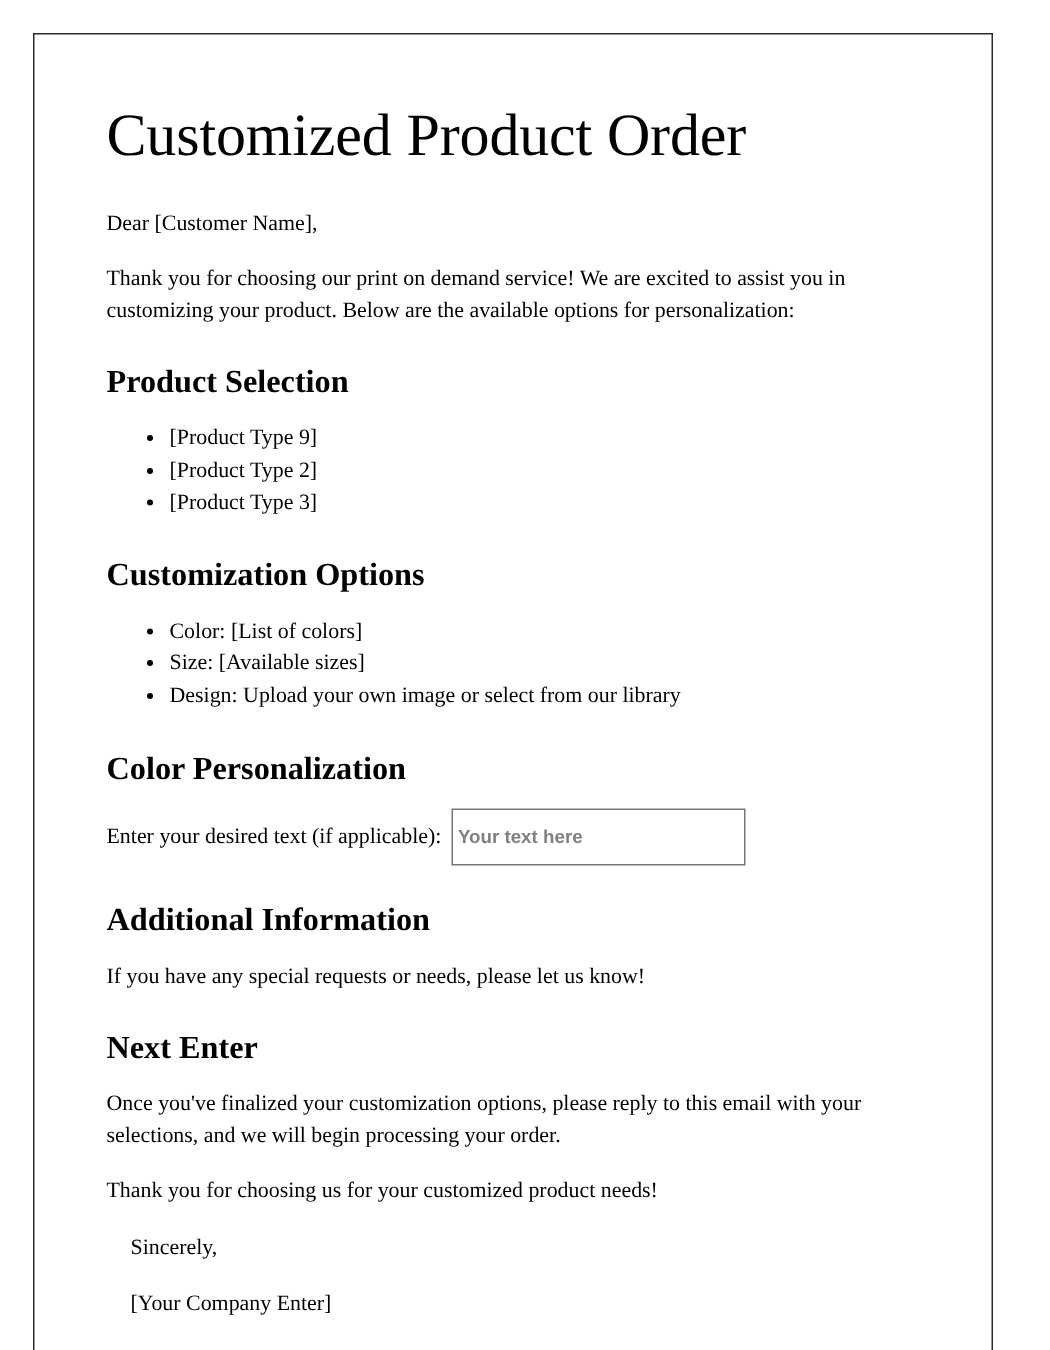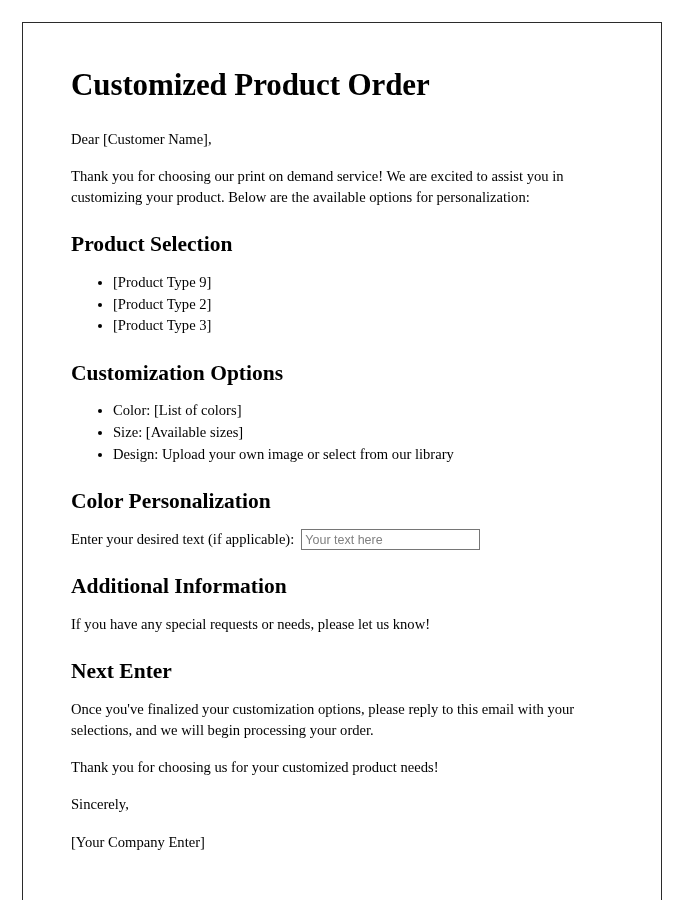--- a/index.html
+++ b/index.html
@@ -29,22 +29,22 @@
   }
 
   .content {
     position: absolute;
     left: 48px;
     top: 44px;
     width: 556px;            
   }
 
   h1.doc-title {
-    font-size: 31px;
-    font-weight: bold;
+    font-size: 40px;
+    font-weight: normal;
     line-height: 1.15;
     margin: 0 0 26px 0;
     letter-spacing: -0.1px;
   }
 
   h2.section-title {
     font-size: 21.5px;
     font-weight: bold;
     line-height: 1.2;
     margin: 24px 0 14px 0;
@@ -73,43 +73,44 @@
     align-items: center;
     margin: 0 0 16px 0;
   }
   .field-label {
     font-size: 14.6px;
     line-height: 1.45;
     margin-right: 7px;
     white-space: nowrap;
   }
   input.text-input {
-    width: 179px;
+    width: 196px;
     height: 21px;
     box-sizing: border-box;
     border: 1px solid #767676;
     border-radius: 0;
-    padding: 1px 3px;
+    padding: 18px 3px;
     font-family: "Liberation Sans", "DejaVu Sans", sans-serif;
     font-size: 12.5px;
     color: #000000;
     background: #ffffff;
     outline: none;
+    font-weight: bold;
   }
   input.text-input::placeholder {
     color: #808080;
     opacity: 1;
     font-family: "Liberation Sans", "DejaVu Sans", sans-serif;
     font-size: 12.5px;
   }
 
   .sig-line {
     font-size: 14.6px;
     line-height: 1.45;
-    margin: 0 0 16px 0;
+    margin: 0 0 16px 16px;
   }
 </style>
 </head>
 <body>
 
 <div class="page-frame">
   <div class="content">
 
     <h1 class="doc-title">Customized Product Order</h1>
 

